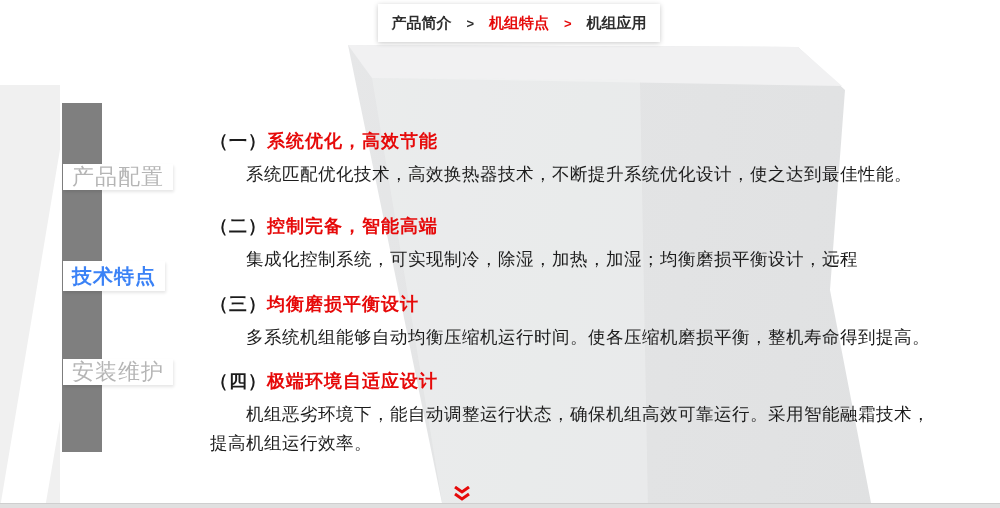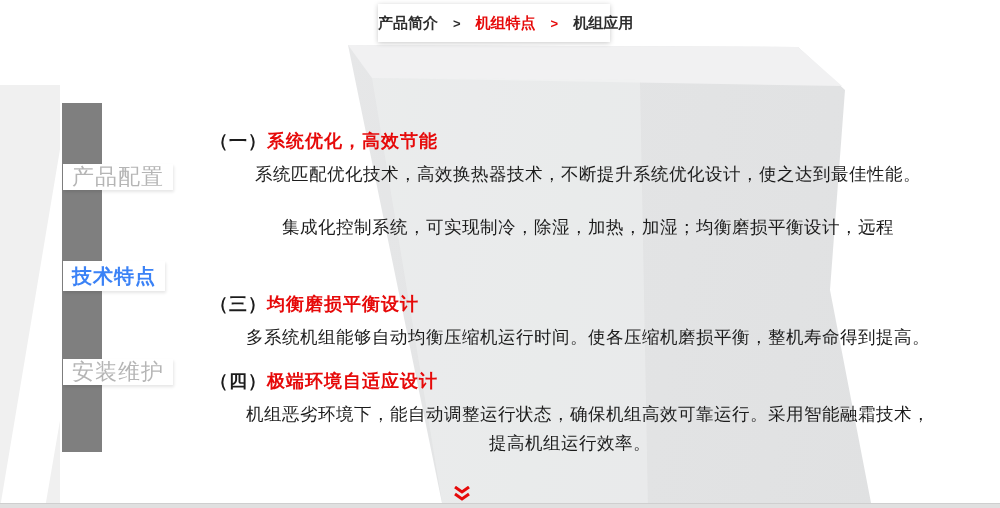--- a/index.html
+++ b/index.html
@@ -40,24 +40,24 @@
     clip-path: polygon(372px 78px, 640px 80px, 648px 508px, 443px 508px);
     opacity: .55;
   }
   .bg-bottom-band {
     position: absolute; left: 0; top: 503px; width: 1000px; height: 5px;
     background: #e0e0e0; border-top: 1px solid #cfcfcf;
   }
 
   
   .breadcrumb {
-    position: absolute; left: 378px; top: 4px; width: 232px; height: 38px;
+    position: absolute; left: 378px; top: 4px; width: 282px; height: 38px;
     background: #ffffff;
     box-shadow: 0 1px 5px rgba(0,0,0,.22);
-    display: flex; align-items: center; gap: 15px;
+    display: flex; align-items: center; justify-content: center; gap: 15px;
     font-size: 15px; font-weight: bold; color: #2e2e2e;
     z-index: 5;
   }
   .breadcrumb .crumb { cursor: pointer; white-space: nowrap; }
   .breadcrumb .sep { font-size: 13px; font-weight: bold; }
   .breadcrumb .sep.dark { color: #2e2e2e; }
   .breadcrumb .crumb.active, .breadcrumb .sep.red { color: var(--accent-red, #e60a0a); }
 
   
   .side-bar {
@@ -88,21 +88,21 @@
   .section.s2 { top: 291px; }
   .section.s3 { top: 368px; }
   .sec-heading {
     font-size: 18px; font-weight: bold; line-height: 26px;
     letter-spacing: 1px; white-space: nowrap; margin-bottom: 6px;
   }
   .sec-heading .num { color: #1c1c1c; }
   .sec-heading .title { color: var(--accent-red, #e60a0a); }
   .body-line {
     font-size: 17.5px; color: #1c1c1c; line-height: 29px;
-    letter-spacing: .5px; white-space: nowrap; text-align: center;
+    letter-spacing: .5px; white-space: nowrap;
   }
   .body-line.indent { padding-left: 36px; }
 
   
   .scroll-down {
     position: absolute; left: 453px; top: 486px; width: 18px; height: 16px;
     cursor: pointer; z-index: 4;
   }
   .scroll-down svg { display: block; }
 </style>
@@ -140,20 +140,23 @@
   <div class="content">
 
     <div class="section s0">
       <div class="sec-heading">
         <span class="num">（一）</span><span class="title">系统优化，高效节能</span>
       </div>
       <div class="body-line indent">系统匹配优化技术，高效换热器技术，不断提升系统优化设计，使之达到最佳性能。</div>
     </div>
 
     <div class="section s1">
+      <div class="sec-heading">
+        <span class="num">（二）</span><span class="title">控制完备，智能高端</span>
+      </div>
       <div class="body-line indent">集成化控制系统，可实现制冷，除湿，加热，加湿；均衡磨损平衡设计，远程</div>
     </div>
 
     <div class="section s2">
       <div class="sec-heading">
         <span class="num">（三）</span><span class="title">均衡磨损平衡设计</span>
       </div>
       <div class="body-line indent">多系统机组能够自动均衡压缩机运行时间。使各压缩机磨损平衡，整机寿命得到提高。</div>
     </div>
 

